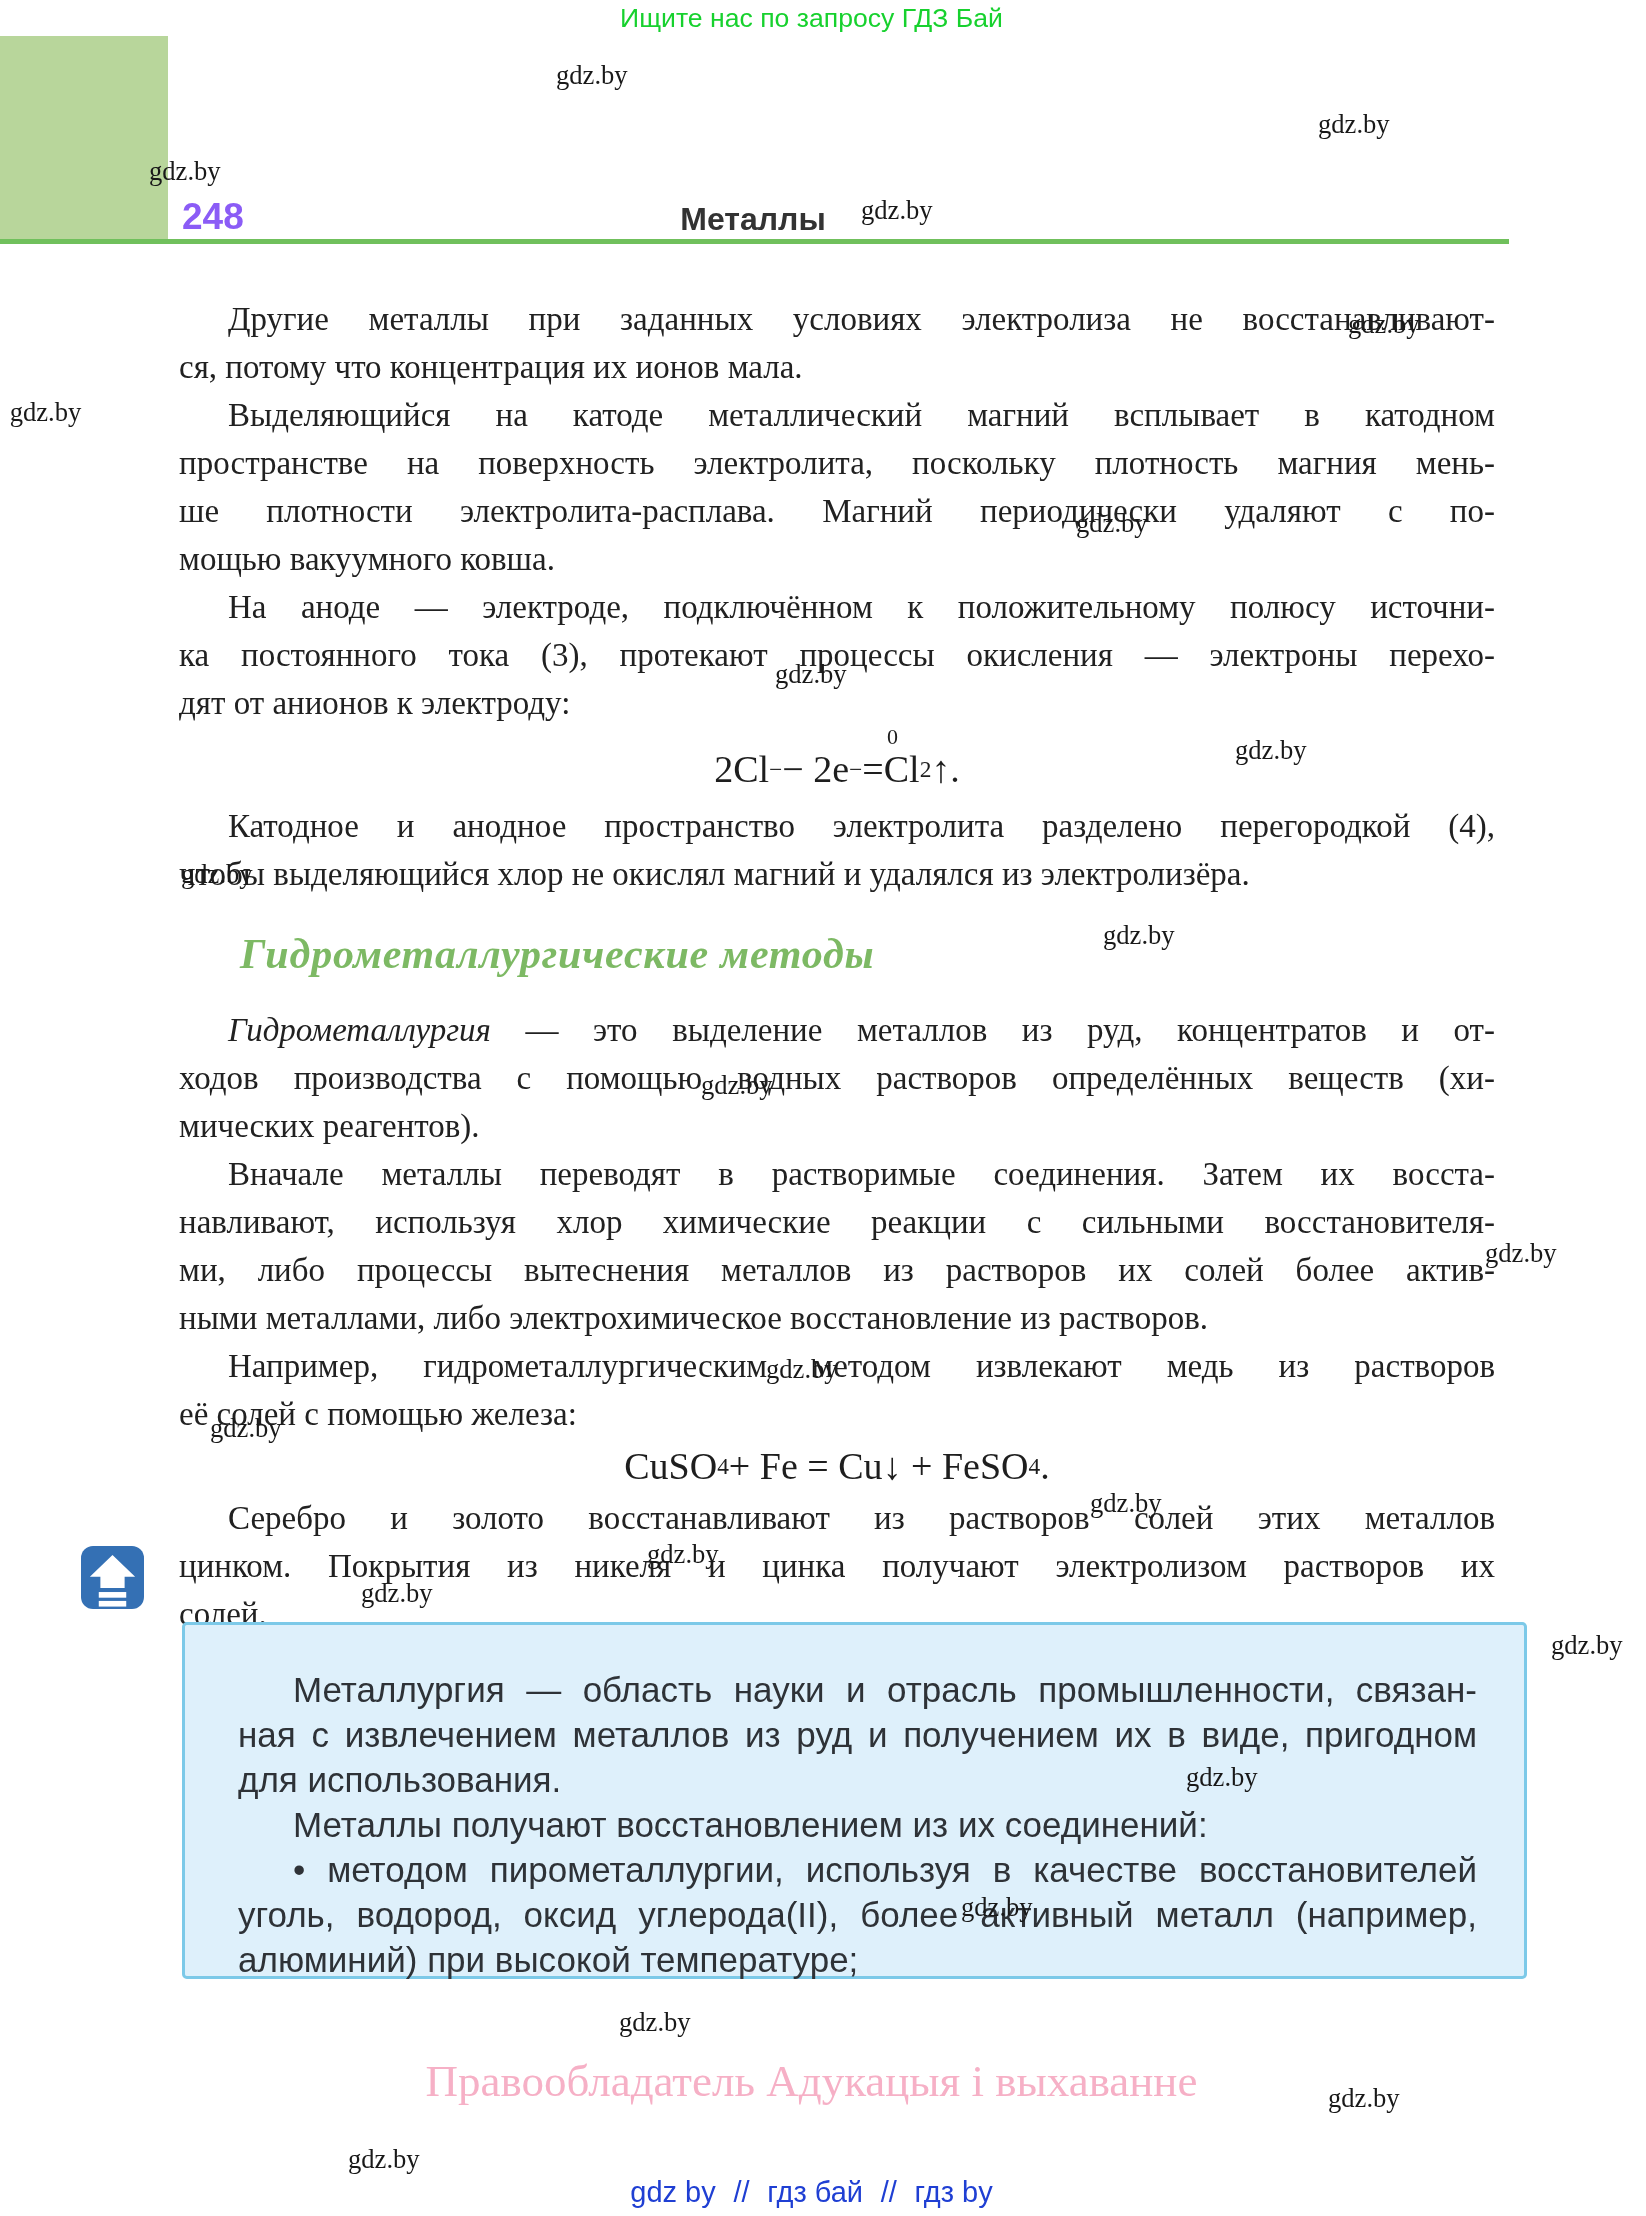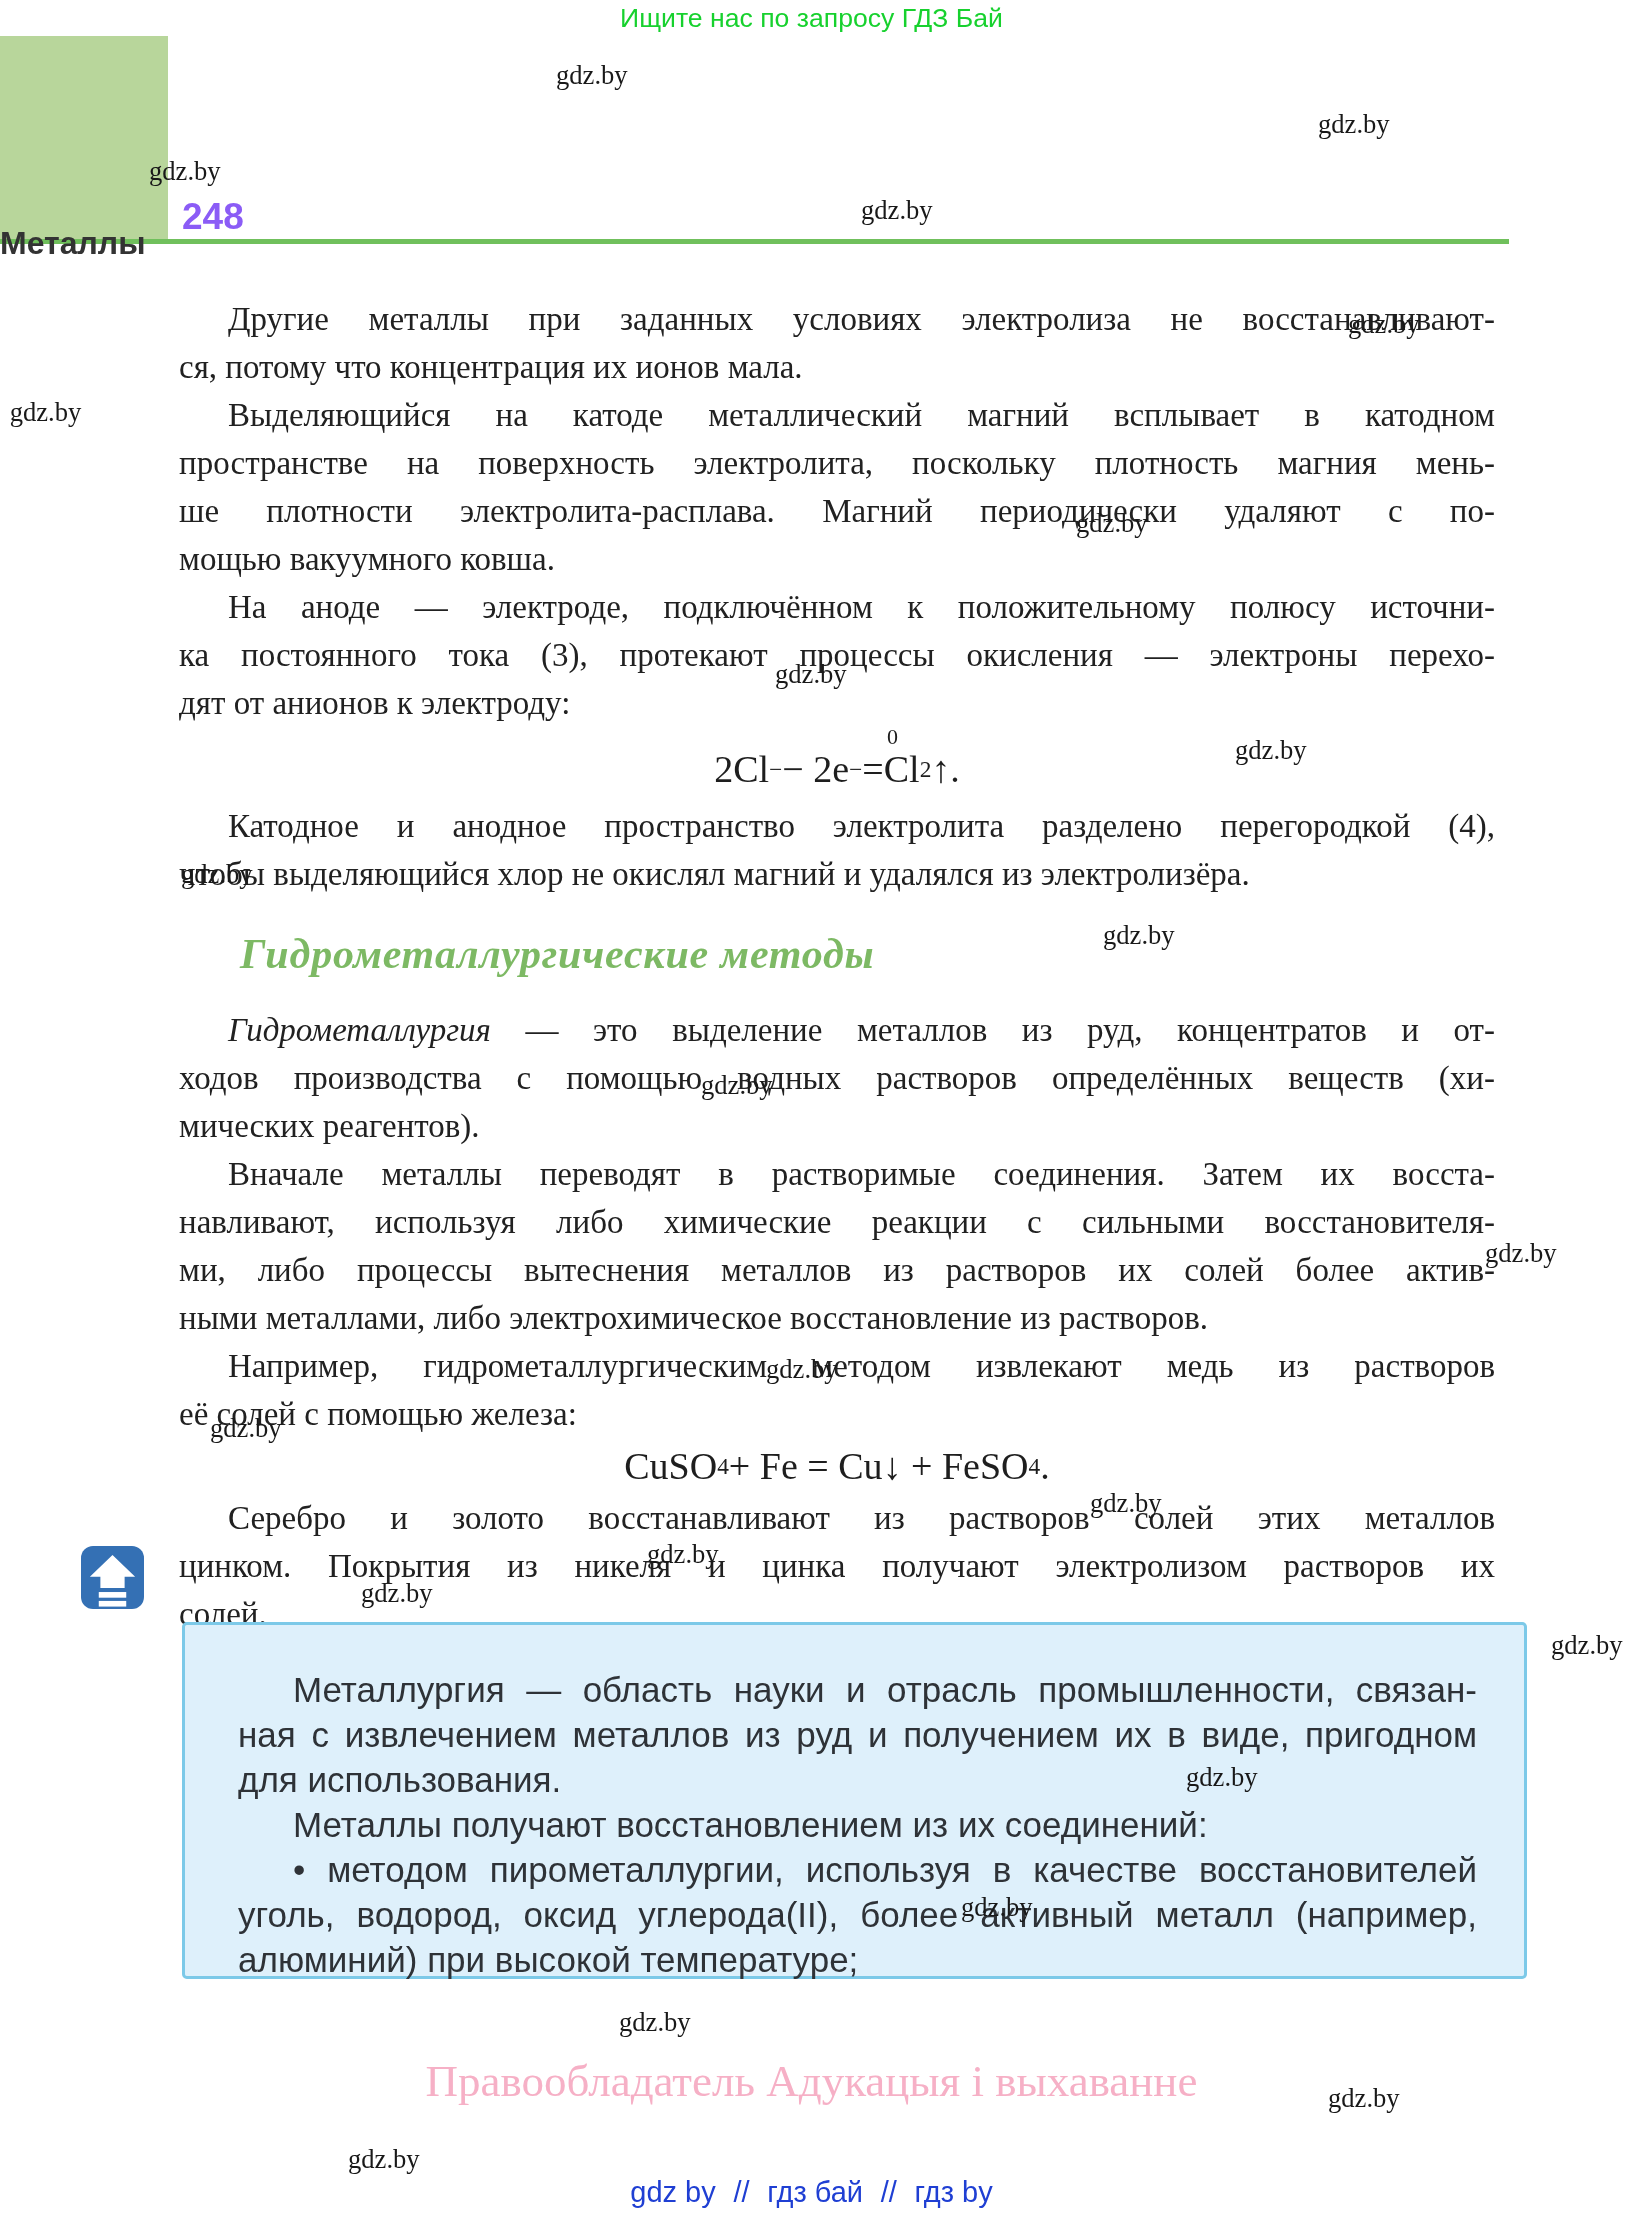--- a/index.html
+++ b/index.html
@@ -4,22 +4,22 @@
 <style>
   html,body{margin:0;padding:0;background:#fff;}
   .page{position:relative;width:1623px;height:2216px;background:#ffffff;overflow:hidden;
         font-family:"Liberation Serif",serif;}
   .banner{position:absolute;top:3.2px;left:0;width:100%;text-align:center;
         font-family:"Liberation Sans",sans-serif;font-size:26.6px;color:var(--banner_green);}
   .green-rect{position:absolute;left:0;top:36px;width:168px;height:204px;background:var(--sidebar_green);}
   .header-line{position:absolute;left:0;top:239px;width:1509px;height:4.8px;background:var(--accent_green);}
   .pagenum{position:absolute;left:182px;top:196px;font-family:"Liberation Sans",sans-serif;
         font-weight:700;font-size:37px;color:#8b5cf6;}
-  .chapter{position:absolute;left:0;top:201px;width:1506px;text-align:left;
-        font-family:"Liberation Sans",sans-serif;font-weight:600;font-size:32px;color:#333;margin-top:24px;}
+  .chapter{position:absolute;left:0;top:201px;width:1506px;text-align:center;
+        font-family:"Liberation Sans",sans-serif;font-weight:600;font-size:32px;color:#333;}
   .bodytext{position:absolute;left:179px;top:295px;width:1316px;font-size:33px;color:#212121;}
   .tline{height:48px;line-height:48px;text-align:justify;text-align-last:justify;white-space:nowrap;overflow:visible;}
   .tline.last{text-align-last:left;}
   .para .tline:first-child{text-indent:49px;}
   .eq{display:flex;justify-content:center;align-items:center;font-size:38px;color:#1e1e1e;}
   .eq1{height:67px;padding-top:8px;}
   .eq2{height:56px;}
   .eq sub{font-size:23.4px;line-height:0;vertical-align:-9.7px;}
   .eq sup{font-size:23.4px;line-height:0;vertical-align:16px;}
   .oxbase{position:relative;display:inline-block;}
@@ -83,21 +83,21 @@
         <div class="tline last">чтобы выделяющийся хлор не окислял магний и удалялся из электролизёра.</div>
       </div>
     <div class="section-heading">Гидрометаллургические методы</div>
     <div class="para">
         <div class="tline"><i>Гидрометаллургия</i> — это выделение металлов из руд, концентратов и от-</div>
         <div class="tline">ходов производства с помощью водных растворов определённых веществ (хи-</div>
         <div class="tline last">мических реагентов).</div>
       </div>
     <div class="para">
         <div class="tline">Вначале металлы переводят в растворимые соединения. Затем их восста-</div>
-        <div class="tline">навливают, используя либо химические реакции с сильными восстановителя-</div>
+        <div class="tline">навливают, используя хлор химические реакции с сильными восстановителя-</div>
         <div class="tline">ми, либо процессы вытеснения металлов из растворов их солей более актив-</div>
         <div class="tline last">ными металлами, либо электрохимическое восстановление из растворов.</div>
       </div>
     <div class="para">
         <div class="tline">Например, гидрометаллургическим методом извлекают медь из растворов</div>
         <div class="tline last">её солей с помощью железа:</div>
       </div>
     <div class="eq eq2">
         <span>CuSO</span>
         <sub>4</sub>

